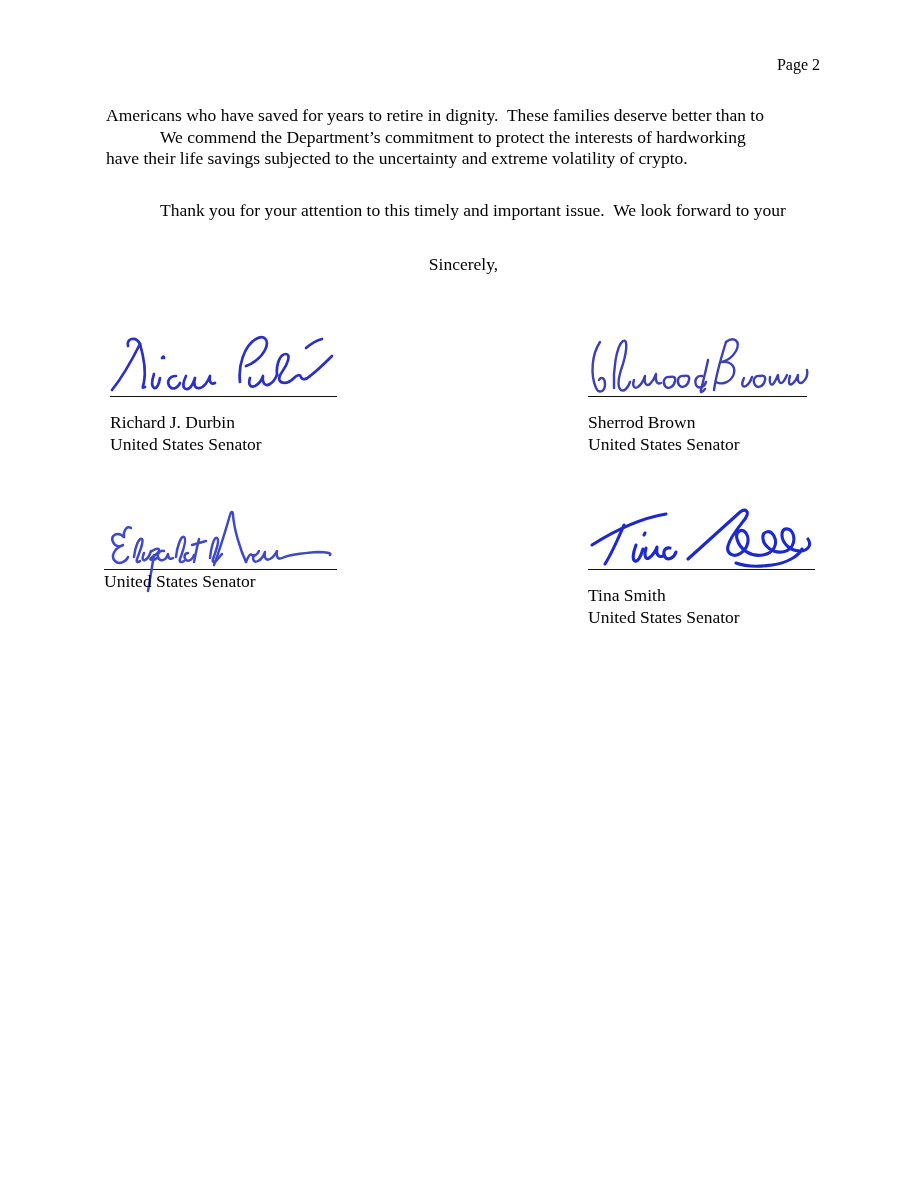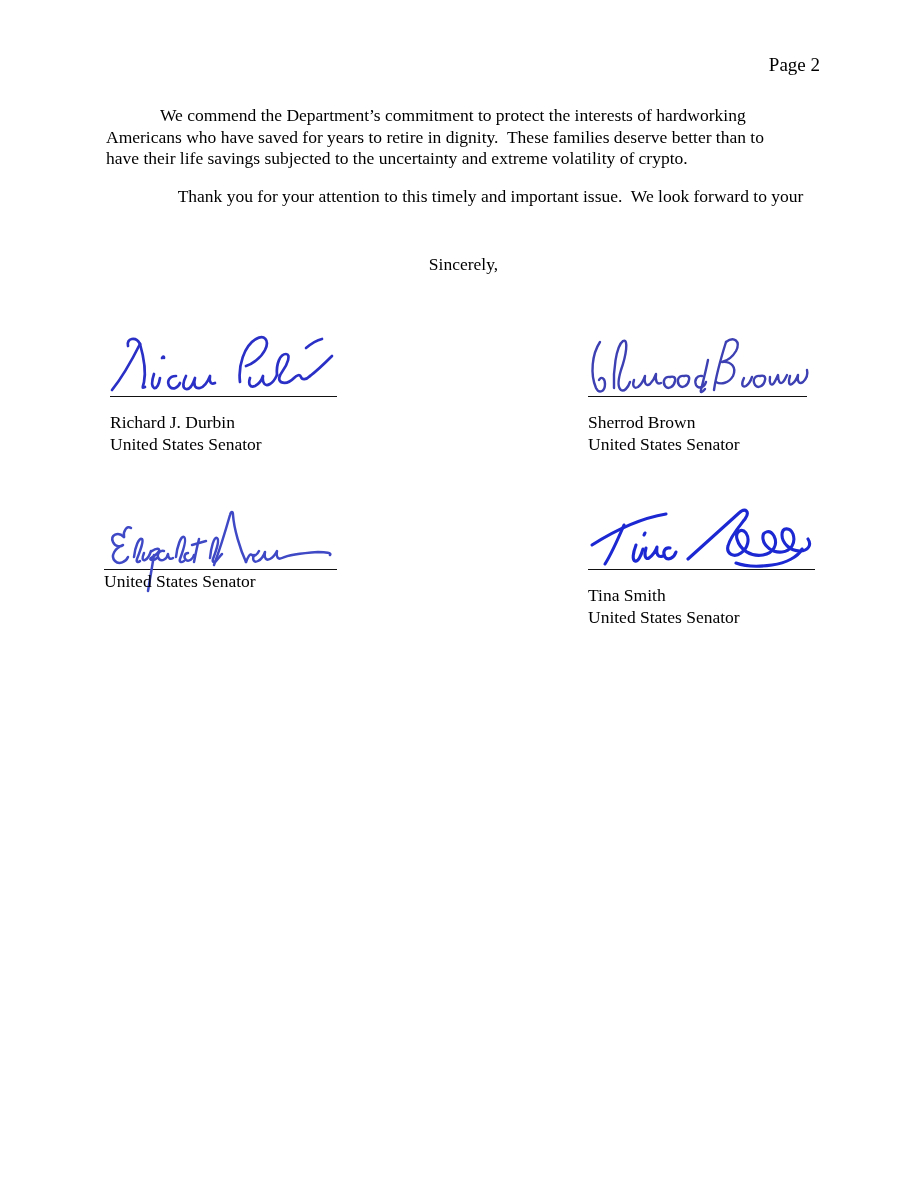--- a/index.html
+++ b/index.html
@@ -9,36 +9,36 @@
     height: 1200px;
     background: #ffffff;
     font-family: "Liberation Serif", "DejaVu Serif", serif;
     color: #000000;
     overflow: hidden;
   }
   .page-number {
     position: absolute;
     top: 54px;
     right: 103px;
-    font-size: 19px;
+    font-size: 16px;
     line-height: 21px;
   }
   .para {
     position: absolute;
     left: 106px;
     width: 715px;
     font-size: 17.5px;
   }
   .para .line {
     line-height: 21.6px;
     white-space: pre;
   }
   .para .line.indent { text-indent: 54px; }
   .para1 { top: 105px; }
-  .para2 { top: 186px; text-align: center; }
+  .para2 { top: 200px; }
   .closing {
     position: absolute;
     left: 106px;
     width: 715px;
     top: 254px;
     text-align: center;
     font-size: 17.5px;
     line-height: 21.6px;
     font-family: Liberation Serif, serif;
   }
@@ -68,22 +68,22 @@
   }
 </style>
 </head>
 <body>
 
 <div class="page">
 
   <div class="page-number">Page 2</div>
 
   <div class="para para1">
+    <div class="line">Americans who have saved for years to retire in dignity.  These families deserve better than to</div>
     <div class="line indent">We commend the Department’s commitment to protect the interests of hardworking</div>
-    <div class="line">Americans who have saved for years to retire in dignity.  These families deserve better than to</div>
     <div class="line">have their life savings subjected to the uncertainty and extreme volatility of crypto.</div>
   </div>
 
   <div class="para para2">
     <div class="line indent">Thank you for your attention to this timely and important issue.  We look forward to your</div>
   </div>
 
   <div class="closing">Sincerely,</div>
 
   <div class="sig-block sig-durbin">

